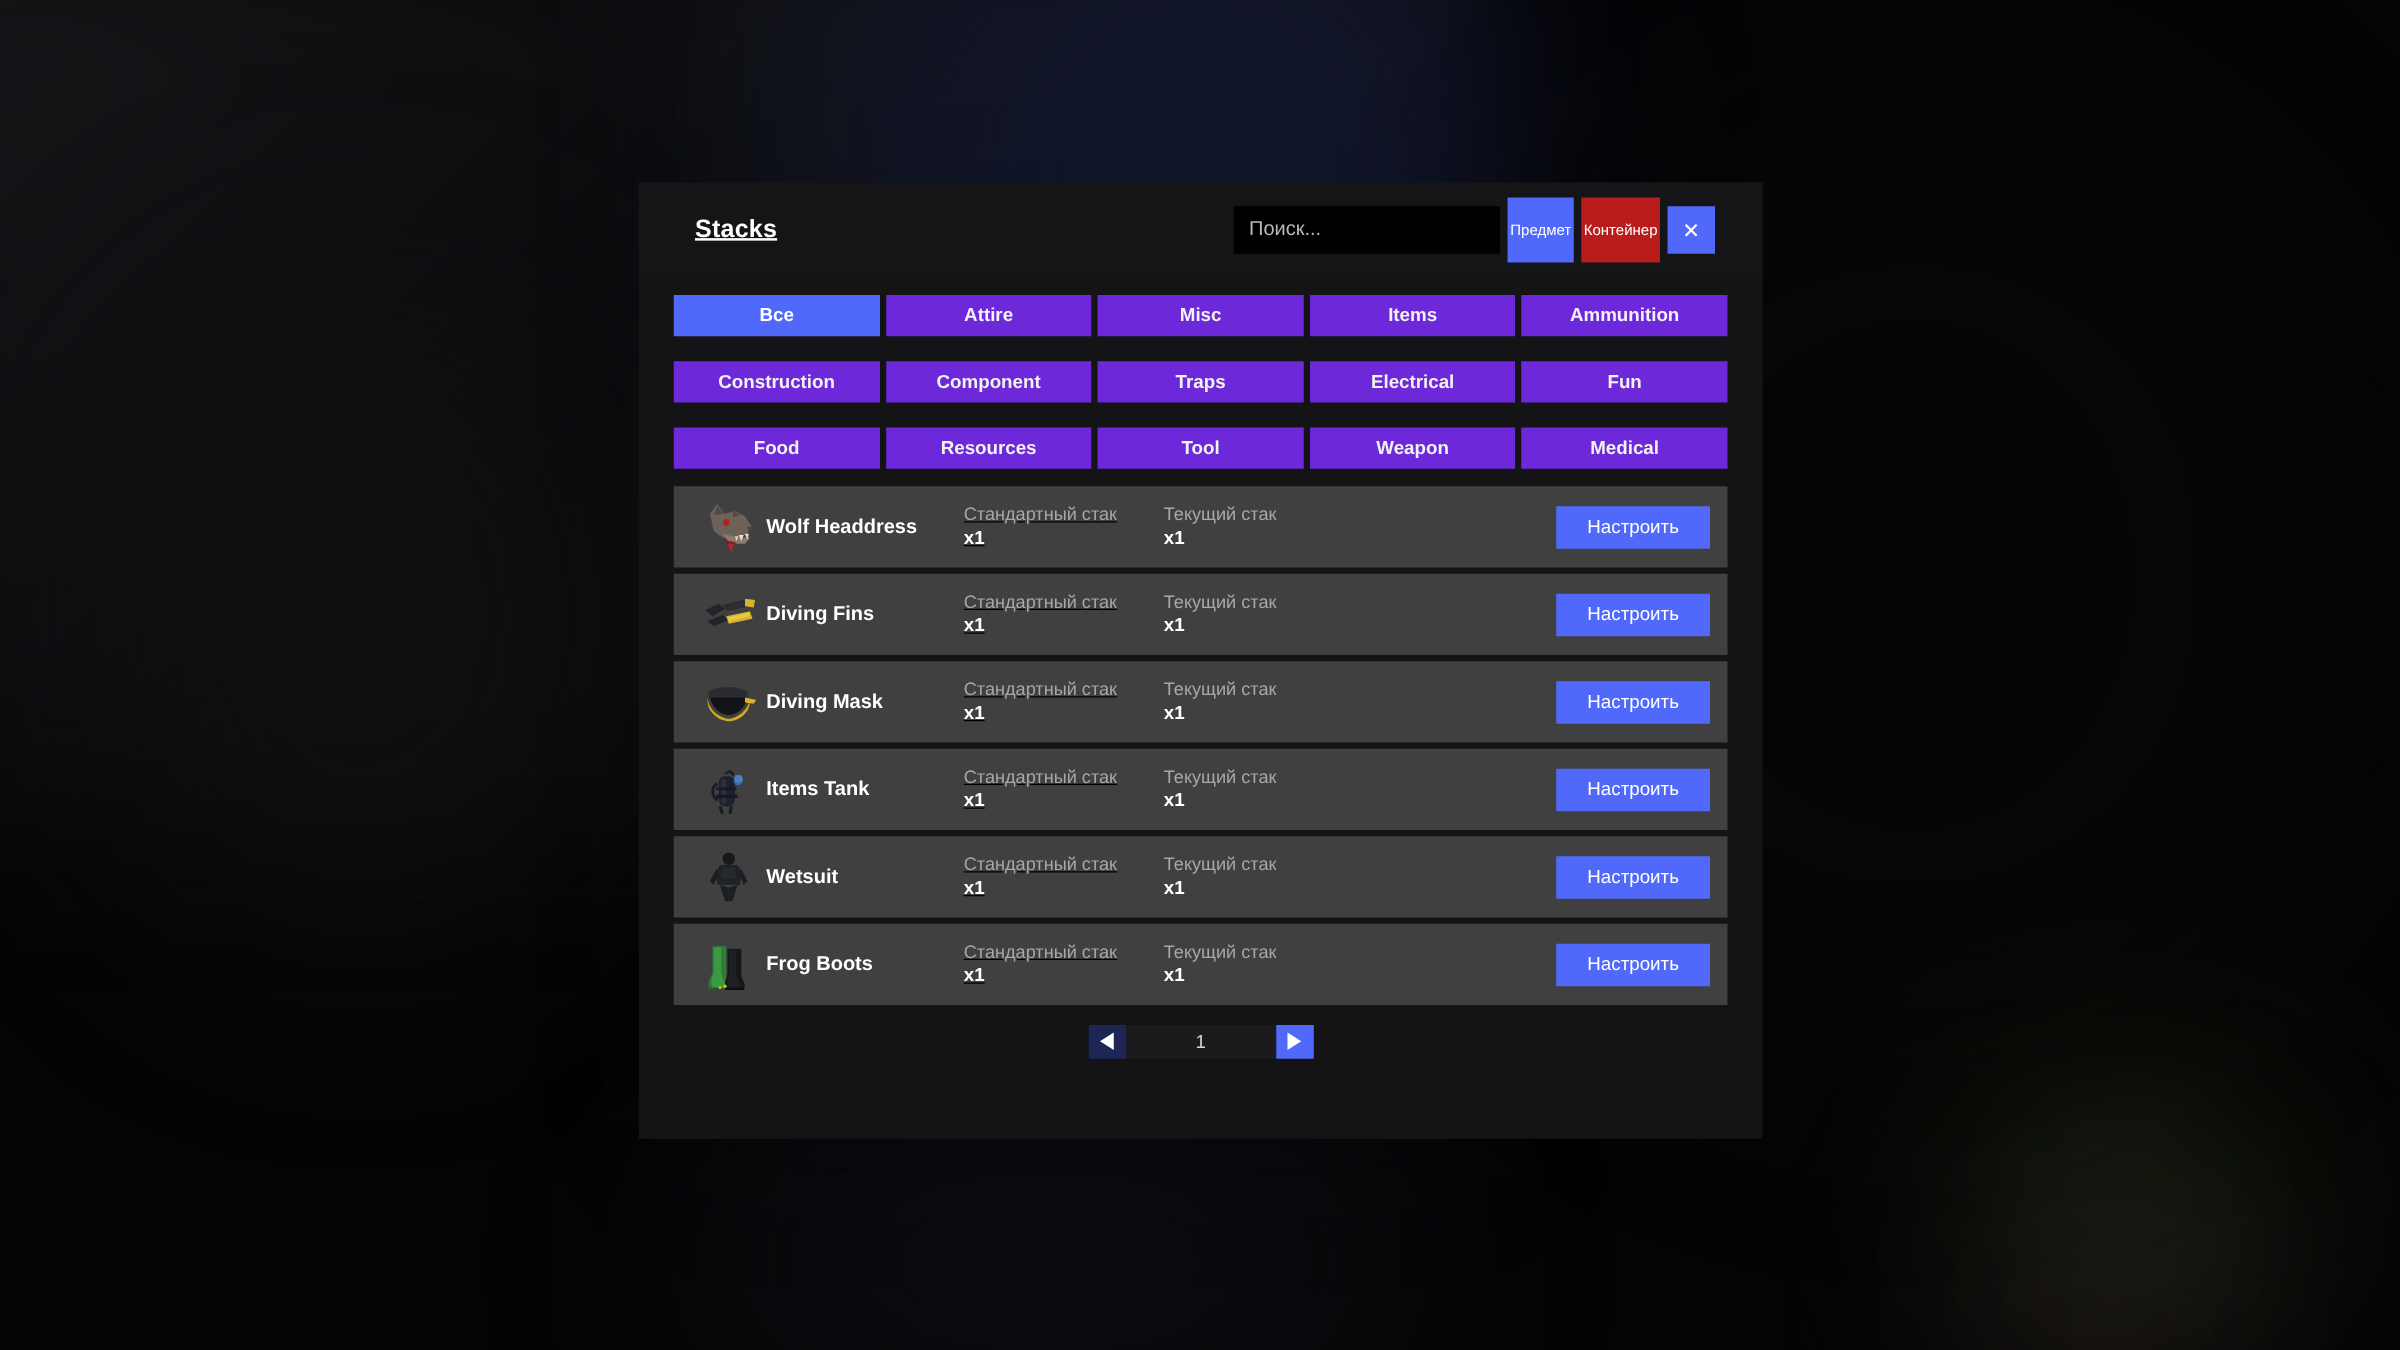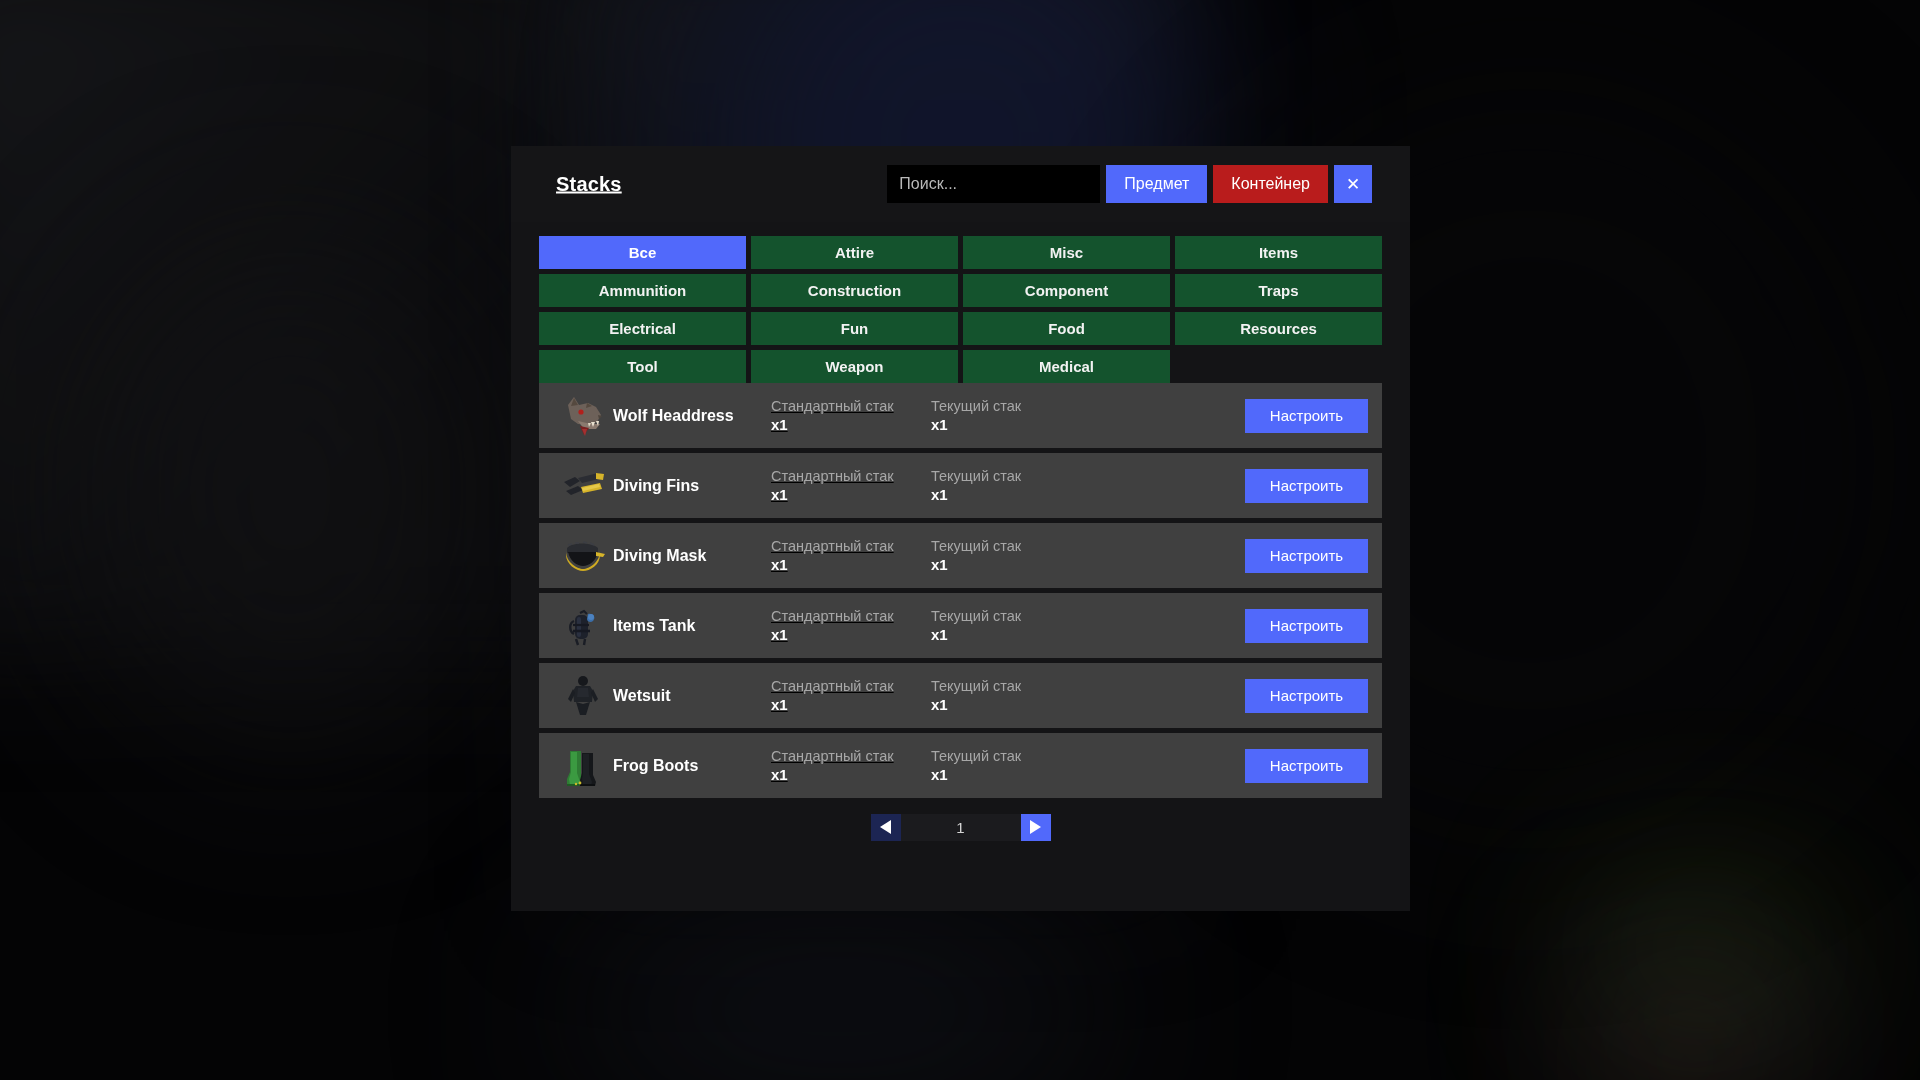--- a/index.html
+++ b/index.html
@@ -75,27 +75,27 @@
     border: none;
     outline: none;
     color: #e8e8e8;
     font-family: "Liberation Sans", sans-serif;
     font-size: 16px;
     padding: 0 12px;
   }
   #search-input::placeholder { color: #b9b9b9; }
 
   .hdr-btn {
-    height: 38px;
+    height: 52px;
     border: none;
     font-family: "Liberation Sans", sans-serif;
-    font-size: 16px;
+    font-size: 12px;
     cursor: pointer;
     color: #ffffff;
-    padding: 0 18px;
+    padding: 0 2px;
     white-space: nowrap;
   }
   .hdr-btn.primary { background: #5169fb; }
   .hdr-btn.ghost   { background: #b91c1c; }
   #close-button {
     width: 38px;
     height: 38px;
     background: #5169fb;
     border: none;
     cursor: pointer;
@@ -108,26 +108,27 @@
   }
 
   
   #panel-body {
     padding: 14px 28px 0 28px;
   }
 
   
   #tab-grid {
     display: grid;
-    grid-template-columns: repeat(4, 1fr);
-    gap: 5px 5px;
+    grid-template-columns: repeat(5, 1fr);
+    gap: 20px 5px;
+    margin-bottom: 14px;
   }
   .tab {
     height: 33px;
-    background: #14532d;
+    background: #6d28d9;
     color: #f2f2f2;
     border: none;
     cursor: pointer;
     font-family: "Liberation Sans", sans-serif;
     font-size: 15px;
     font-weight: bold;
     display: flex;
     align-items: center;
     justify-content: center;
     white-space: nowrap;

